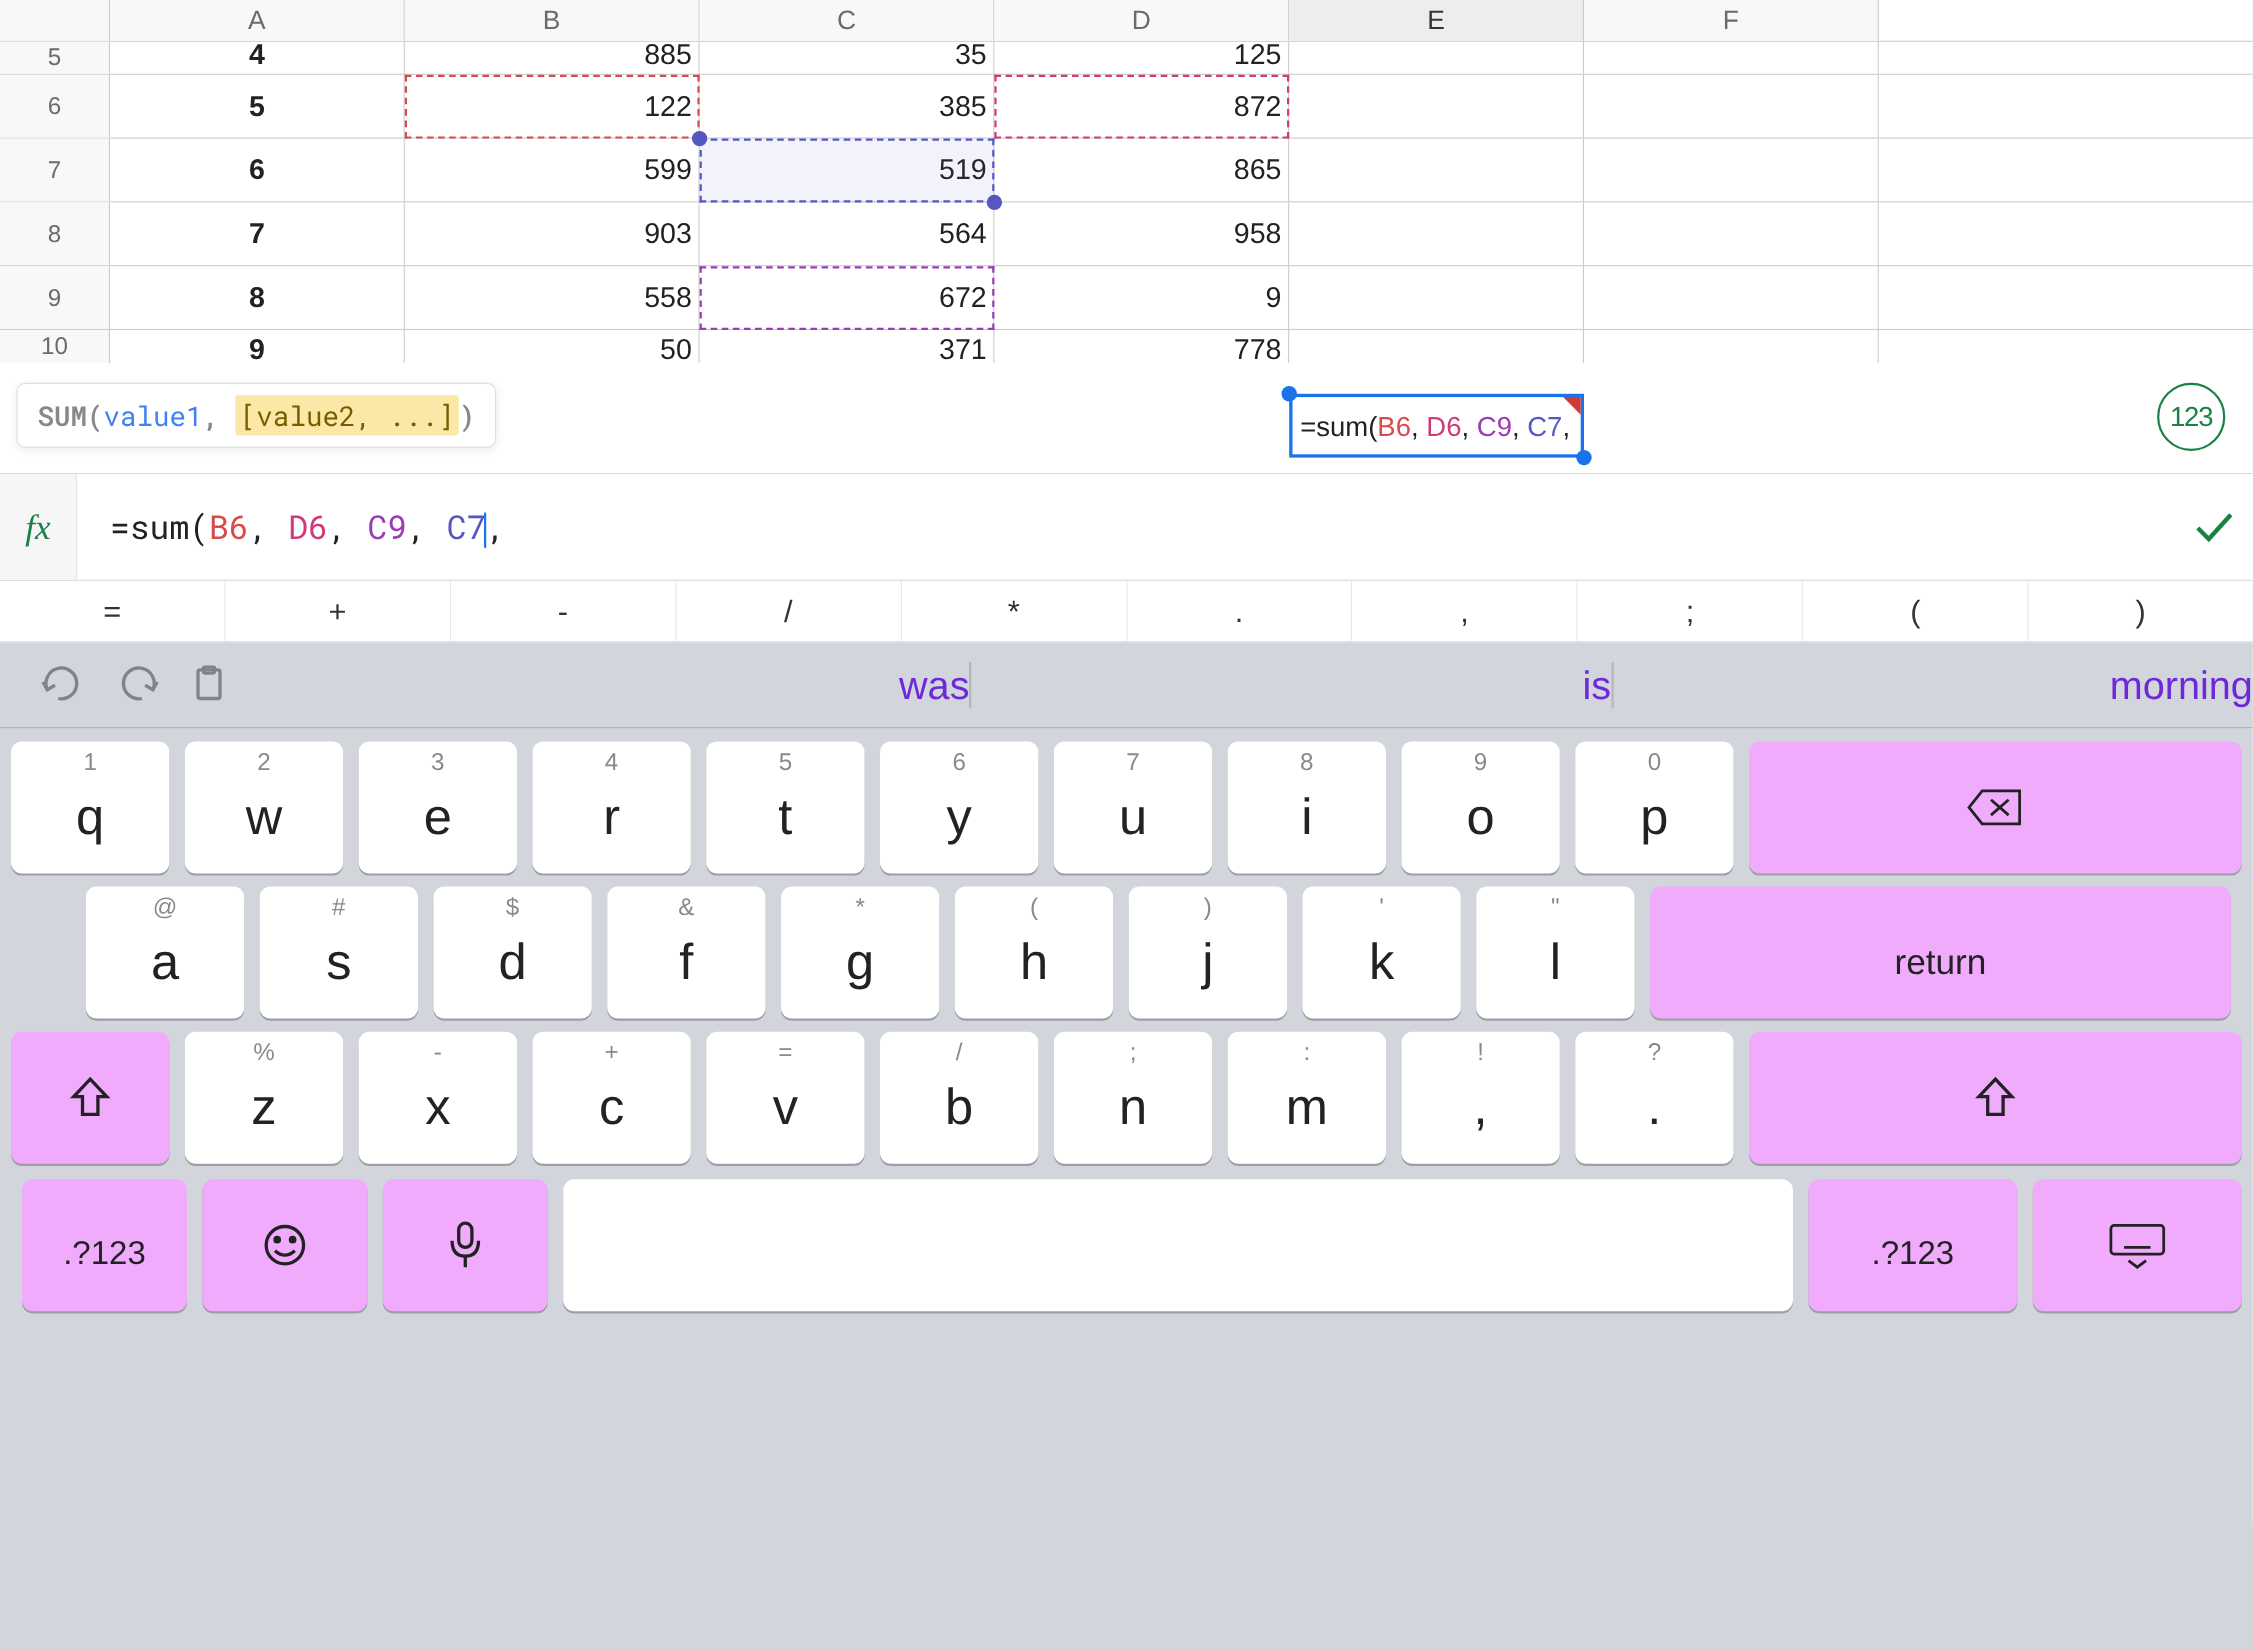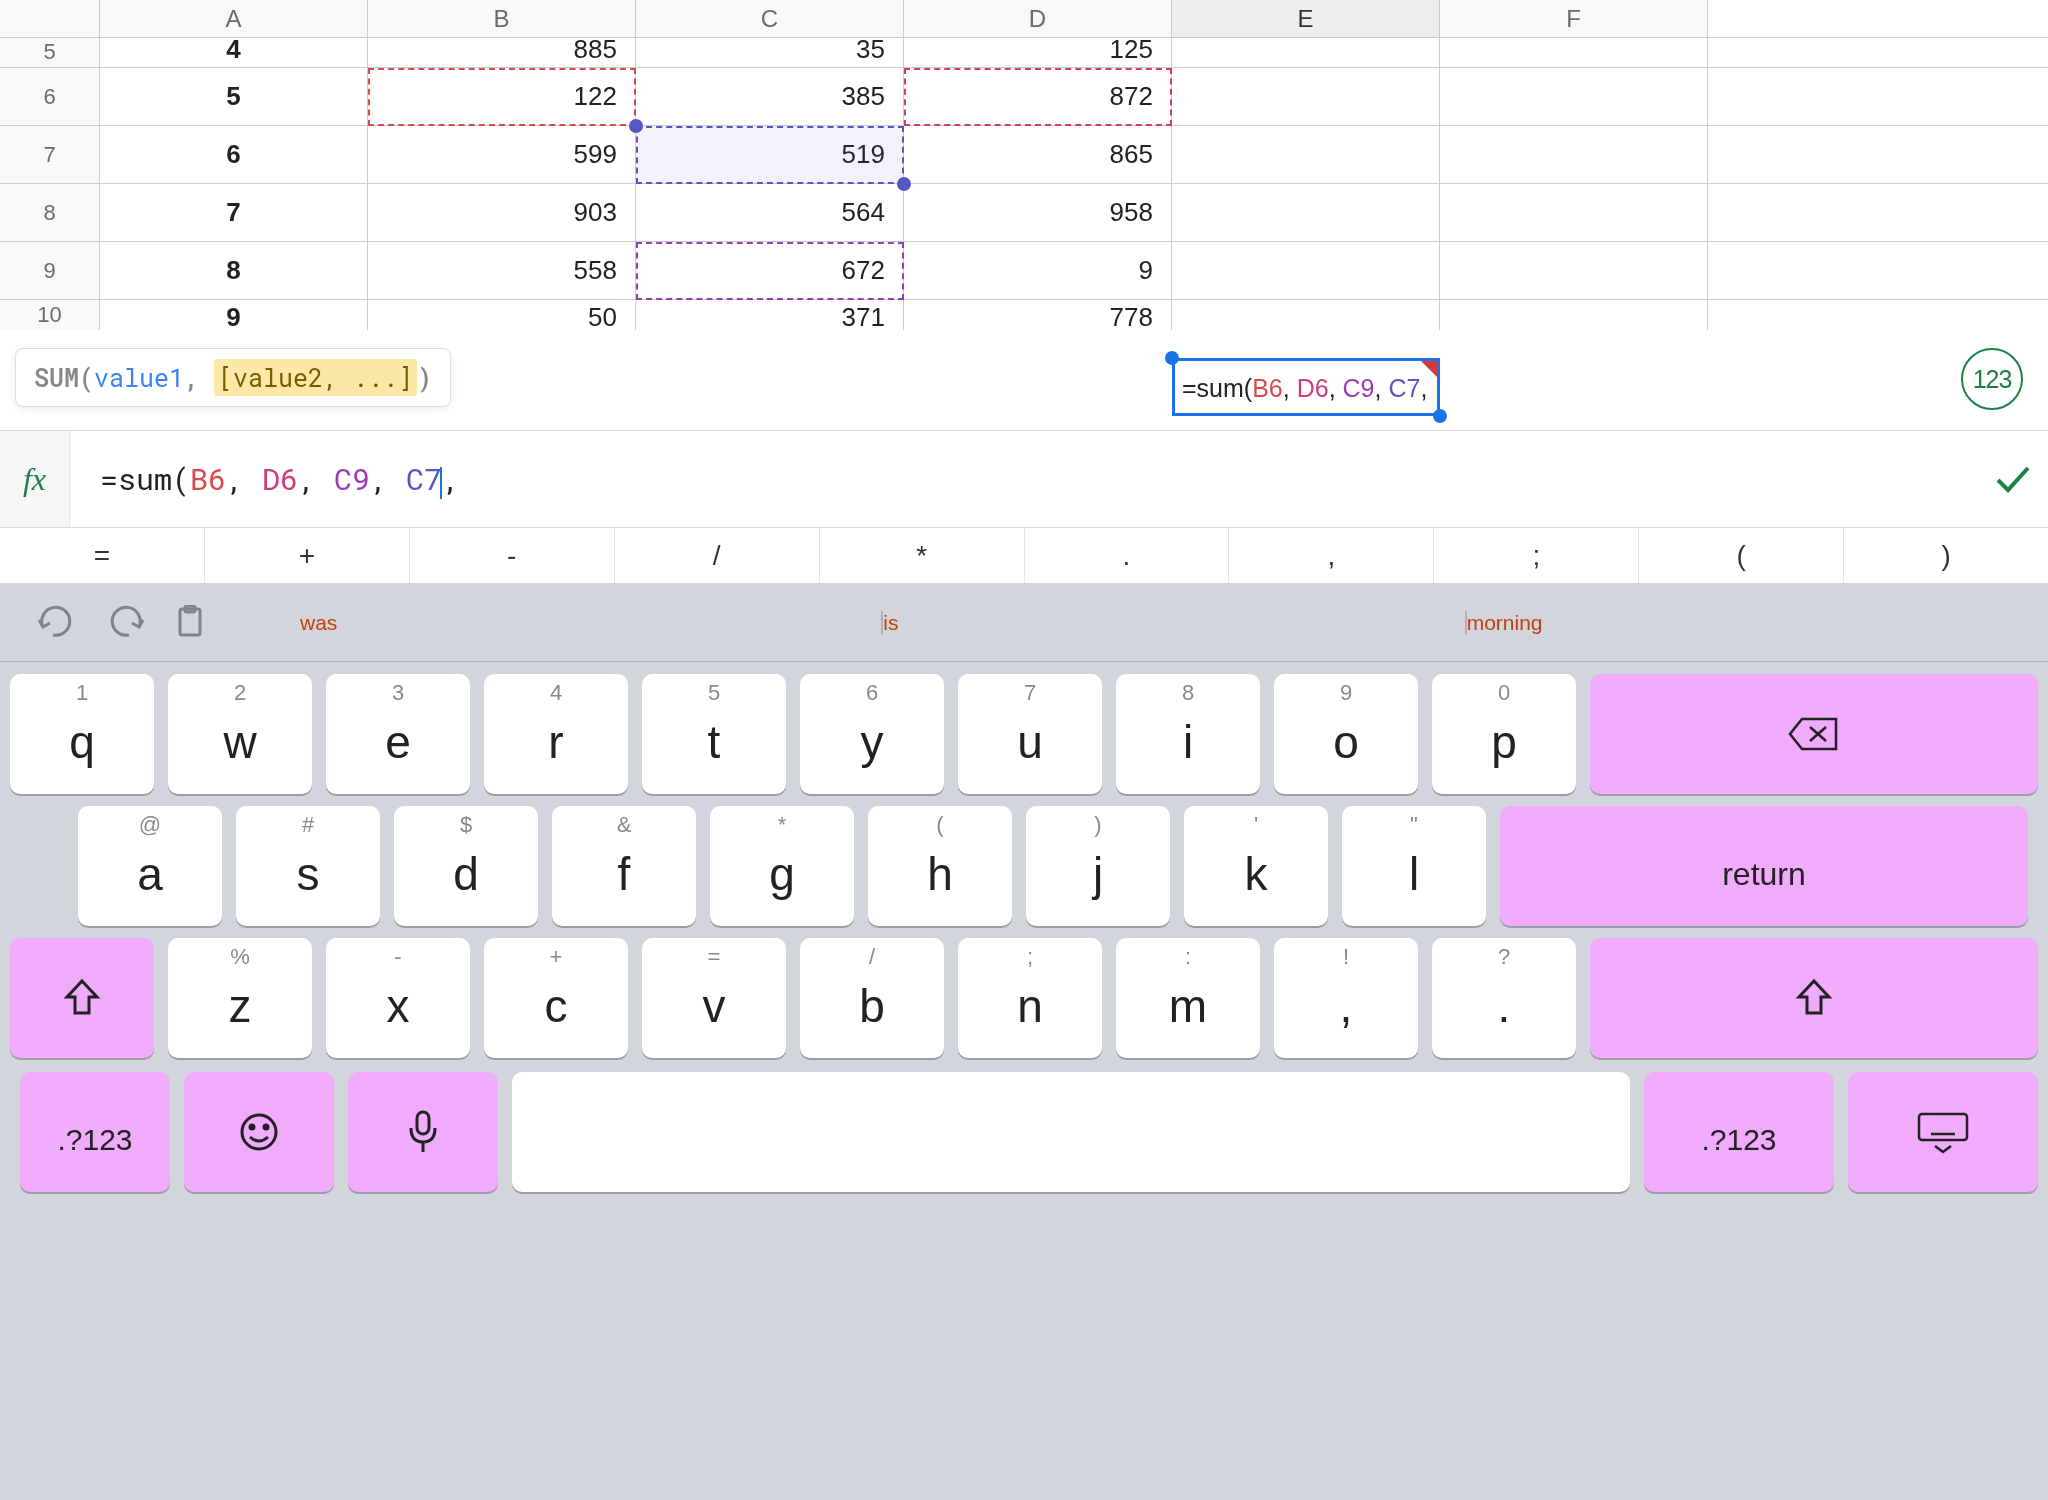--- a/index.html
+++ b/index.html
@@ -75,21 +75,21 @@
   background: #f8f8f8;
 }
 .cell {
   width: 268px;
   display: flex;
   align-items: center;
   justify-content: flex-end;
   border-right: 1px solid #ccc;
   color: #222;
   font-size: 26px;
-  padding-right: 18px;
+  padding-right: 6px;
 }
 .cell.label {
   justify-content: center;
   font-weight: 600;
   padding-right: 0;
 }
 
 
 .hl {
   position: absolute;
@@ -261,23 +261,23 @@
   color: #808389;
   display: flex;
   align-items: center;
 }
 .suggest-words {
   flex: 1;
   display: flex;
 }
 .sug-word {
   flex: 1;
-  text-align: left;
-  font-size: 21px;
-  color: #c2410c;
+  text-align: right;
+  font-size: 36px;
+  color: #6d28d9;
   border-left: 1px solid #b0b3b9;
   border-right: 1px solid #b0b3b9;
 }
 .sug-word:first-child { border-left: none; }
 .sug-word:last-child { border-right: none; }
 
 .key-row {
   display: flex;
   padding: 12px 10px 0 10px;
   gap: 14px;

